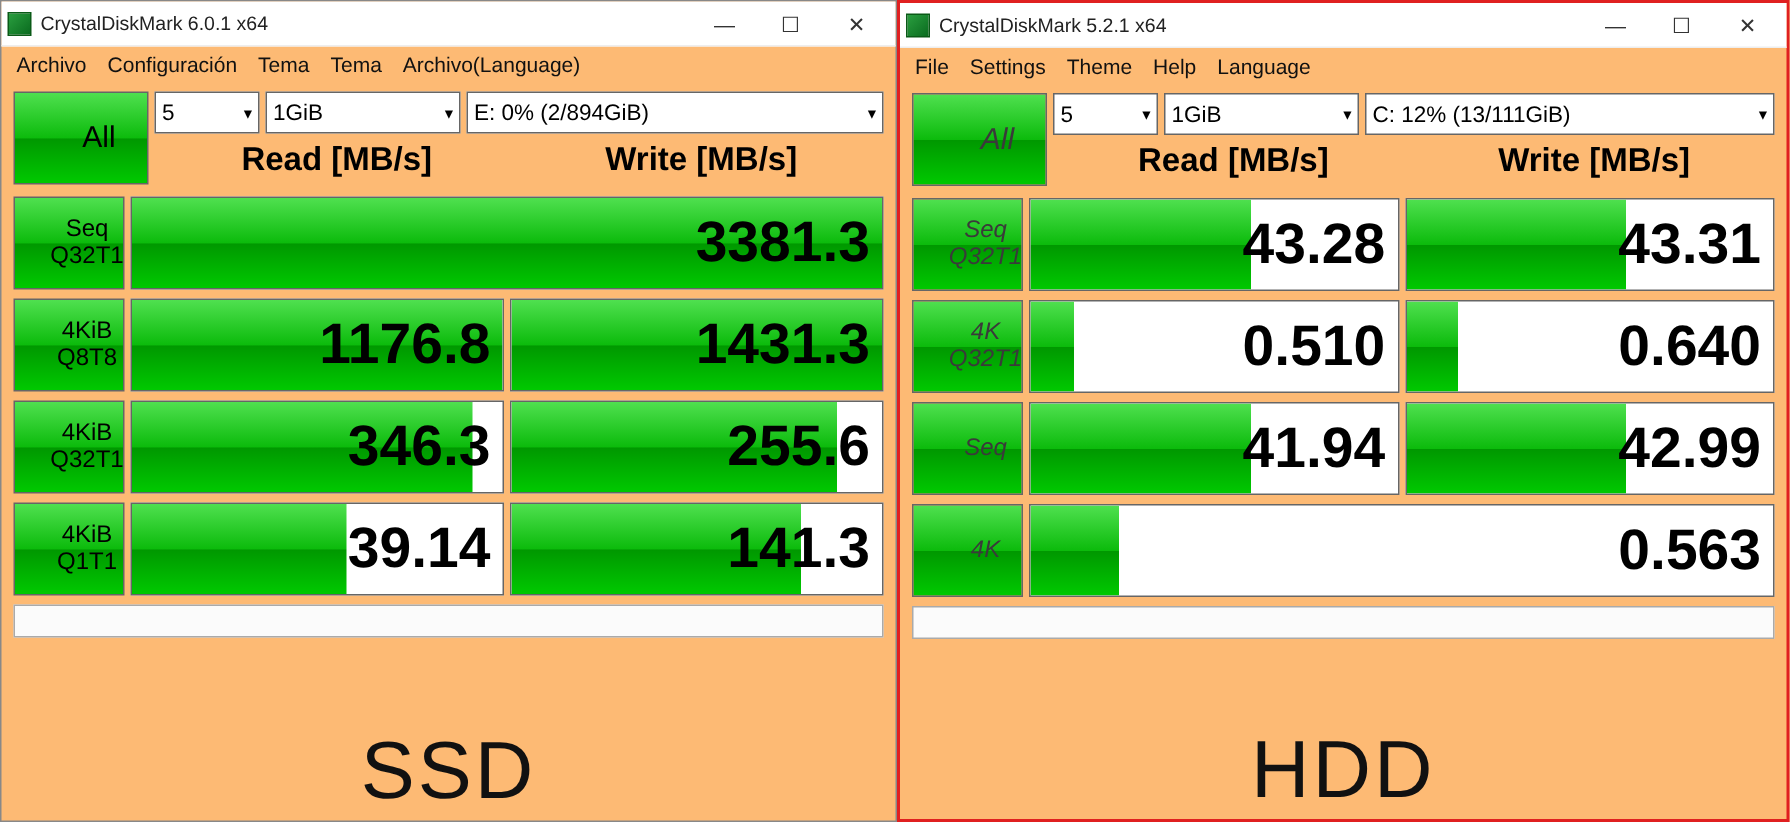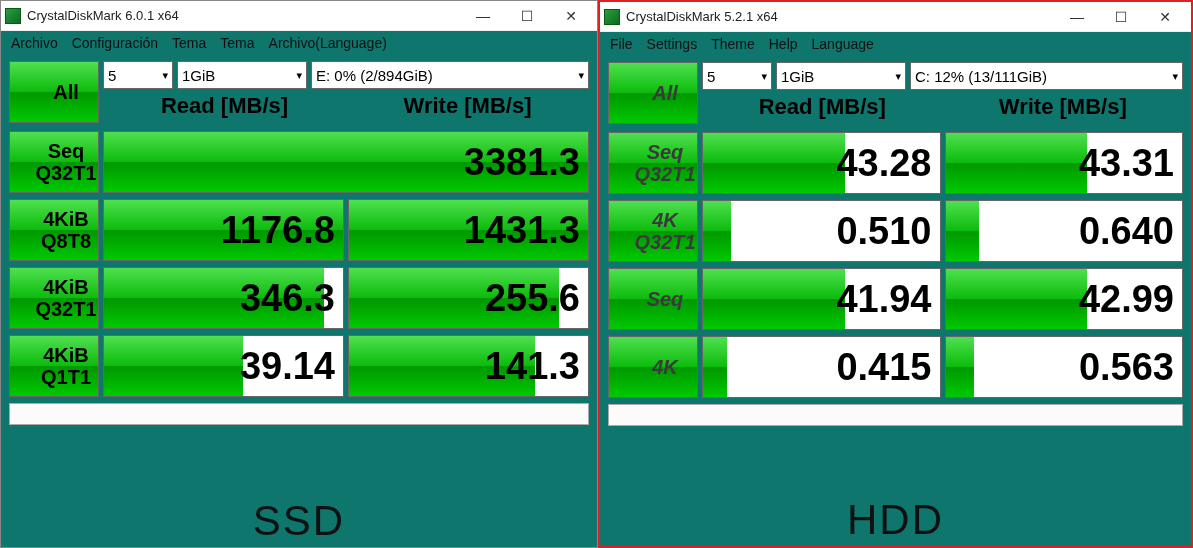--- a/index.html
+++ b/index.html
@@ -6,21 +6,21 @@
   body {
     font-family: "Segoe UI", Tahoma, sans-serif;
     background: #fff;
     width: 1193px;
     height: 548px;
     display: flex;
     position: relative;
   }
   .window {
     border: 1px solid #888;
-    background: #0f766e;
+    background: #fdba74;
     display: flex;
     flex-direction: column;
     position: relative;
   }
   .window.red-border { border: 2px solid #e02020; }
   .titlebar {
     height: 30px;
     display: flex;
     align-items: center;
     padding: 0 4px;
@@ -61,21 +61,21 @@
     align-items: stretch;
     gap: 4px;
     margin-bottom: 2px;
   }
   .btn-all, .btn-test {
     border: 1px solid #666;
     background: linear-gradient(to bottom,#4fe04f 0%,#0cbb0c 50%,#009800 51%,#00c900 100%);
     display: flex;
     align-items: center;
     justify-content: center;
-    font-weight: bold;
+    font-weight: normal;
     cursor: pointer;
     text-align: center;
     line-height: 1.1;
     padding-left: 24px;
   }
   .btn-all { width: 90px; height: 62px; font-size: 20px; color:#000; }
   .btn-all.gray-text { color:#3a3a3a; font-style: italic; }
   .selectors {
     flex: 1;
     display: flex;
@@ -105,22 +105,22 @@
     font-weight: bold;
   }
   .headers .hcol { flex: 1; text-align: center; }
   .row {
     display: flex;
     gap: 4px;
     margin-top: 6px;
     height: 62px;
   }
   .btn-test {
-    width: 90px;
-    font-size: 20px;
+    width: 74px;
+    font-size: 16px;
     color: #000;
     flex-direction: column;
   }
   .btn-test.gray-text { color:#3a3a3a; font-style: italic; }
   .val {
     flex: 1;
     border: 1px solid #666;
     position: relative;
     display: flex;
     align-items: center;
@@ -143,21 +143,21 @@
     border: 1px solid #aaa;
     margin-top: 6px;
     background: #fbfbfb;
   }
   .biglabel {
     position: absolute;
     bottom: 2px;
     left: 50%;
     transform: translateX(-50%);
     font-family: Impact, "Arial Black", sans-serif;
-    font-size: 42px;
+    font-size: 54px;
     letter-spacing: 2px;
     color: #111;
     pointer-events: none;
   }
   .watermark {
     position: absolute;
     left: 0px; top: 180px;
     font-size: 48px;
     font-weight: 900;
     color: rgba(200,60,60,0.15);
@@ -354,24 +354,20 @@
           <div class="val">
             <div class="bar" style="width: 60%;"></div>
             <div class="txt">42.99</div>
           </div>
         </div>
         <div class="row">
           <div class="btn-test gray-text">
             <div>4K</div>
           </div>
           <div class="val">
-            <div class="bar" style="width: 10%;"></div>
-            <div class="txt">0.415</div>
-          </div>
-          <div class="val">
             <div class="bar" style="width: 12%;"></div>
             <div class="txt">0.563</div>
           </div>
         </div>
       </div>
     <div class="statusbar"></div>
   </div>
   <div class="biglabel">HDD</div>
 </div>
 

